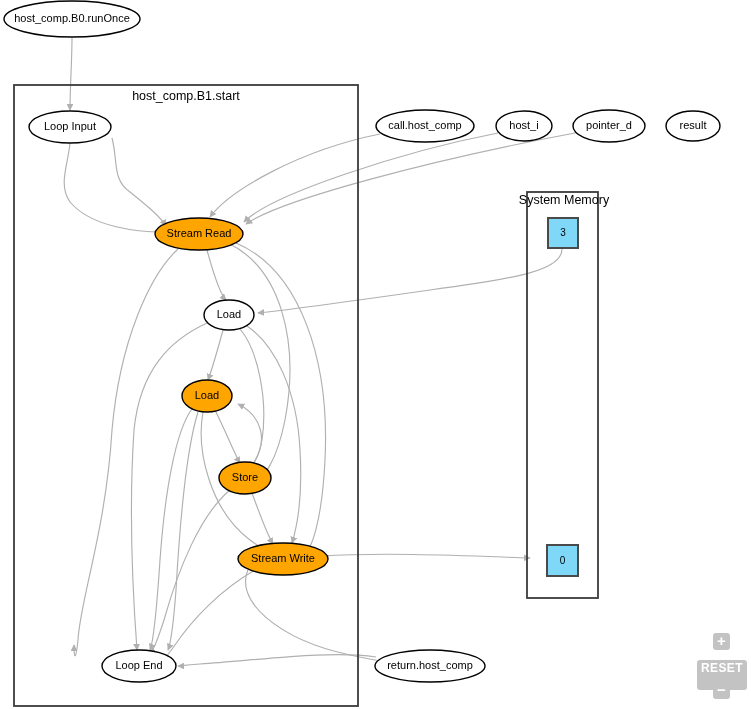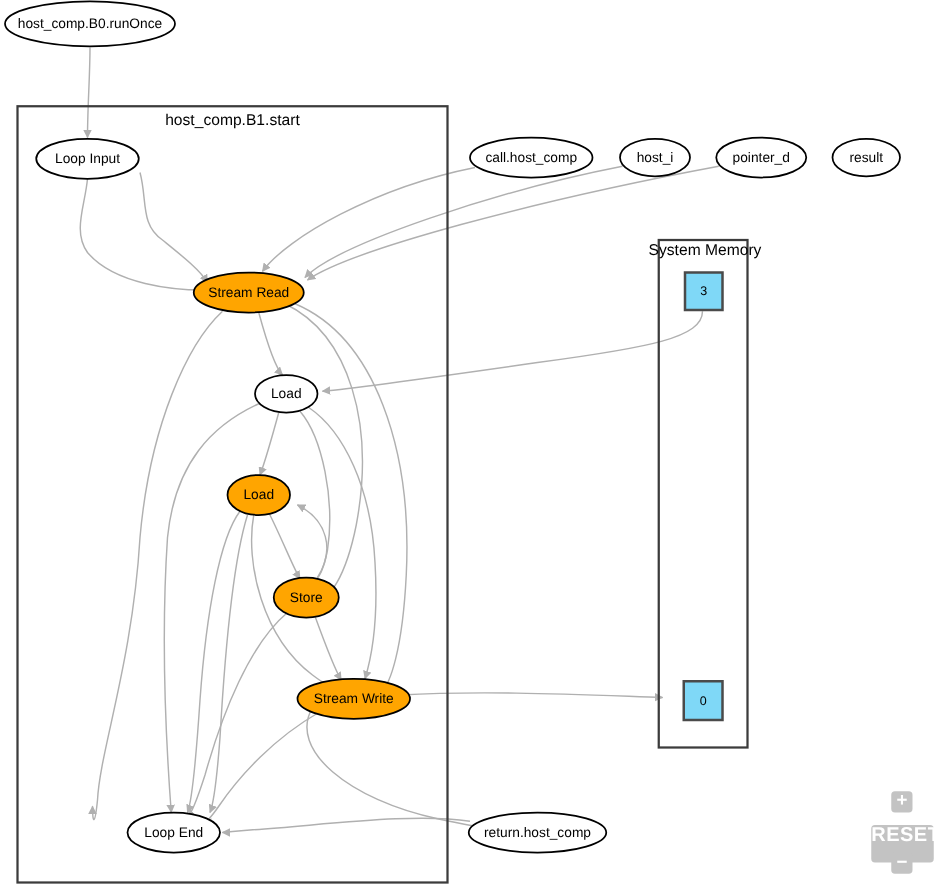--- a/index.html
+++ b/index.html
@@ -82,21 +82,21 @@
     font-size: 15px;
     line-height: 16px;
   }
   #zoom-in-button { top: 633px; }
   #zoom-out-button { top: 682px; }
   #zoom-reset-button {
     left: 697px;
     top: 660px;
     width: 50px;
     height: 30px;
-    font-size: 16px;
+    font-size: 12px;
     line-height: 17px;
     letter-spacing: 0.4px;
   }
 </style>
 </head>
 <body>
 
 <div id="graph-root">
   <svg id="graph-svg" width="751" height="709" viewBox="0 0 751 709">
     <defs>

